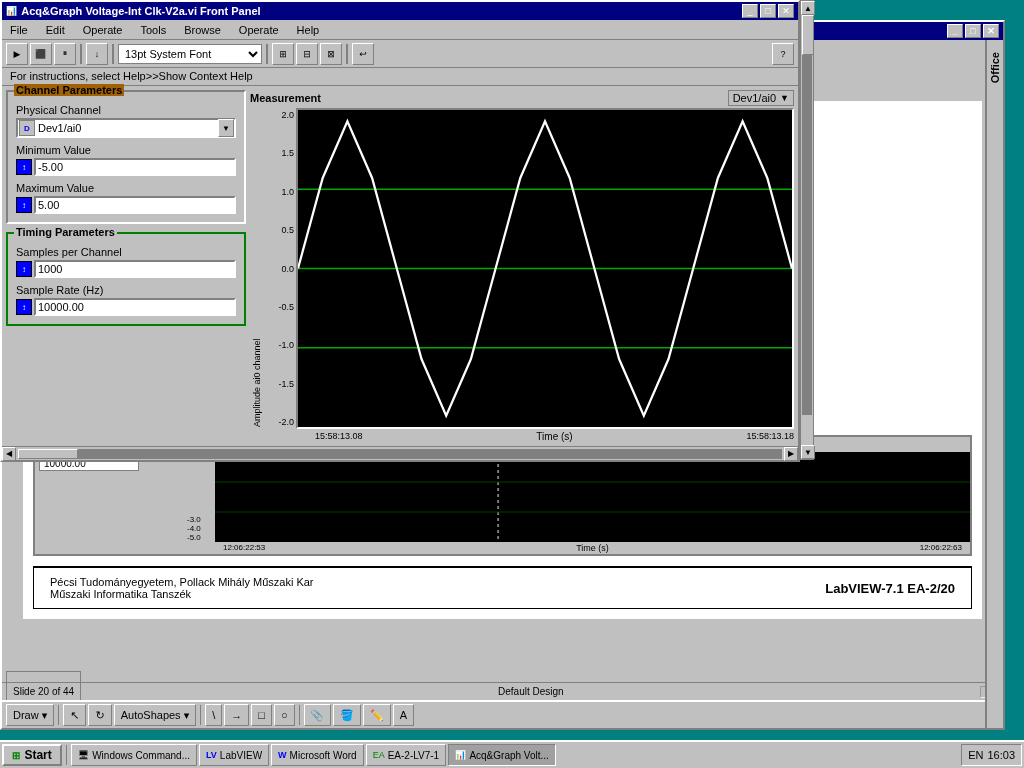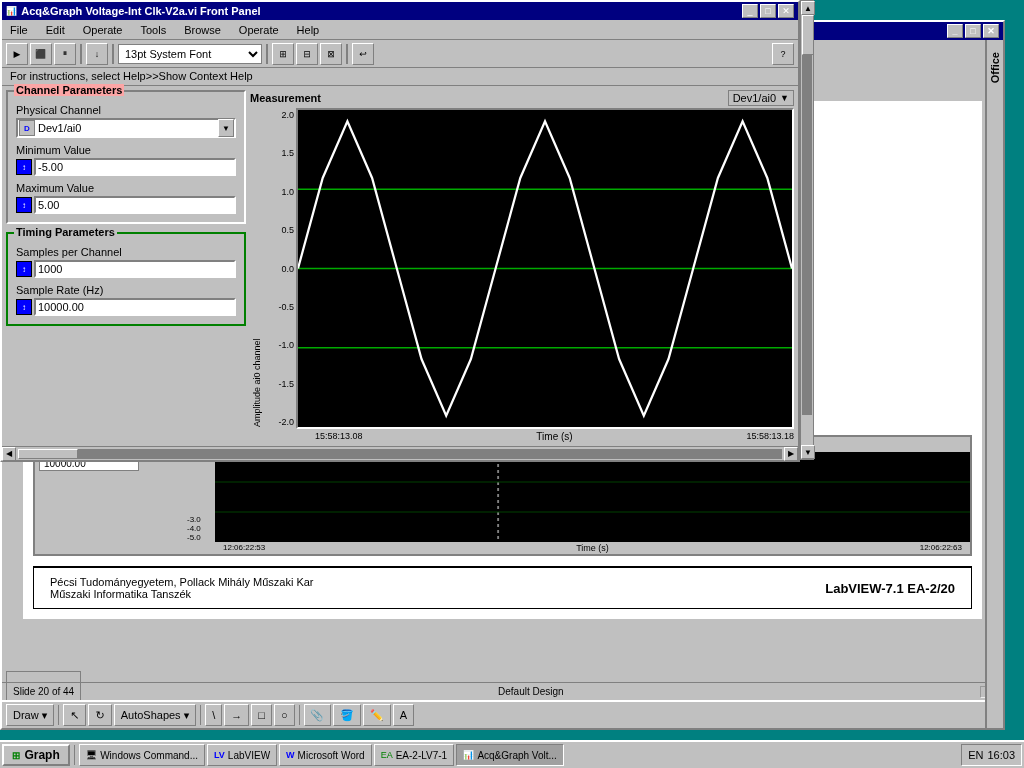--- a/index.html
+++ b/index.html
@@ -275,21 +275,21 @@
       <button class="toolbar-btn">?</button>
     </div>
 
     <div class="help-text">For instructions, select Help&gt;&gt;Show Context Help</div>
 
     <div style="display:flex; background:#c0c0c0; padding:4px; gap:4px; min-height:360px;">
 
       <div style="width:240px; display:flex; flex-direction:column; gap:8px;">
 
         <div style="border:2px solid; border-color:#808080 #ffffff #ffffff #808080; padding:12px 8px 8px 8px; position:relative; background:#c0c0c0;">
-          <span style="position:absolute; top:-8px; left:6px; background:#fca5a5; padding:0 2px; font-size:11px; font-weight:bold;">Channel Parameters</span>
+          <span style="position:absolute; top:-8px; left:6px; background:#a16207; padding:0 2px; font-size:11px; font-weight:bold;">Channel Parameters</span>
           <div style="margin-bottom:6px;">
             <div style="font-size:11px; margin-bottom:2px;">Physical Channel</div>
             <div style="display:flex; background:white; border:2px solid; border-color:#808080 #ffffff #ffffff #808080; height:20px; align-items:center;">
               <span style="width:16px; height:16px; background:#c0c0c0; margin:1px; border:1px solid #808080; font-size:8px; display:flex; align-items:center; justify-content:center; color:blue; font-weight:bold;">D</span>
               <span style="flex:1; font-size:11px; padding:0 2px;">Dev1/ai0</span>
               <button style="width:16px; height:18px; background:#c0c0c0; border:1px solid; border-color:#ffffff #808080 #808080 #ffffff; font-size:8px; cursor:pointer;">▼</button>
             </div>
           </div>
           <div style="margin-bottom:6px;">
             <div style="font-size:11px; margin-bottom:2px;">Minimum Value</div>
@@ -389,21 +389,21 @@
     <div class="scroll-arrow">▲</div>
     <div style="flex:1; background:#808080; height:400px; margin:0 1px; position:relative;">
       <div style="width:12px; height:40px; background:#c0c0c0; border:1px solid; border-color:#ffffff #808080 #808080 #ffffff;"></div>
     </div>
     <div class="scroll-arrow" style="position:absolute; bottom:0; left:0;">▼</div>
   </div>
 
   <div class="taskbar">
     <button class="start-btn">
       <span style="color:green; font-weight:bold; font-size:10px;">⊞</span>
-      <span>Graph</span>
+      <span>Start</span>
     </button>
     <div class="draw-sep"></div>
     <button class="taskbar-btn">
       <span style="font-size:9px;">🖥</span>
       <span>Windows Command...</span>
     </button>
     <button class="taskbar-btn">
       <span style="font-size:9px; color:blue; font-weight:bold;">LV</span>
       <span>LabVIEW</span>
     </button>

